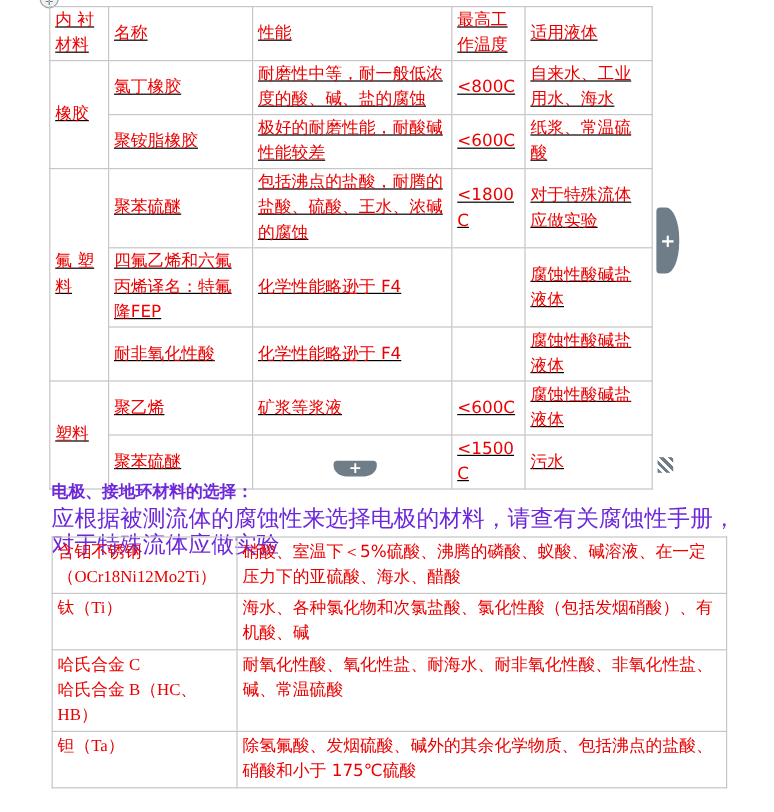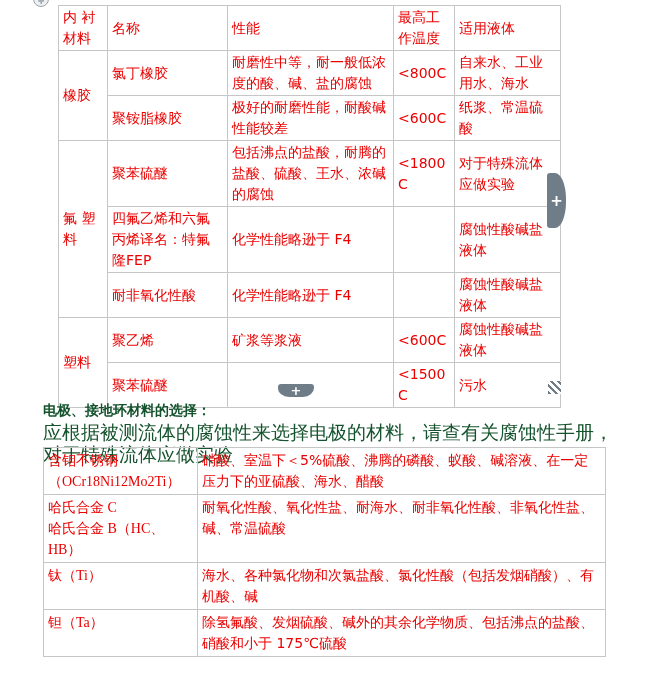--- a/index.html
+++ b/index.html
@@ -10,24 +10,24 @@
   }
   table{border-collapse:collapse;table-layout:fixed;position:absolute;}
   td{
     border:1px solid #c6c6c6;
     color:#ea0000;
     font-size:14px;
     line-height:21px;
     overflow:hidden;
   }
   
-  #lining-table{left:58px;top:5px;width:502px;}
+  #lining-table{left:41px;top:5px;width:502px;text-decoration:underline;}
   #lining-table td{vertical-align:middle;padding:1px 4px;word-break:break-word;}
   
-  .section{position:absolute;left:43px;top:399px;width:575px;color:#14532d;}
+  .section{position:absolute;left:43px;top:399px;width:575px;color:#6d28d9;}
   .sec-title{font-weight:bold;font-size:14px;line-height:22px;}
   .sec-intro{font-size:19px;line-height:22px;}
   
   #electrode-table{left:43px;top:447px;width:562px;}
   #electrode-table td{vertical-align:top;padding:2px 4px;}
   .pre{white-space:pre-line;font-family:Liberation Serif, serif;}
   
   .handle-col{
     position:absolute;left:547px;top:173px;width:19px;height:55px;
     background:#6f7d89;color:#ffffff;
@@ -139,27 +139,27 @@
     <col style="width:154px">
       <col style="width:408px">
   </colgroup>
   <tbody>
   <tr>
     <td class="pre">含钼不锈钢
 （OCr18Ni12Mo2Ti）</td>
     <td>硝酸、室温下＜5%硫酸、沸腾的磷酸、蚁酸、碱溶液、在一定压力下的亚硫酸、海水、醋酸</td>
   </tr>
   <tr>
+    <td class="pre">钛（Ti）</td>
+    <td>海水、各种氯化物和次氯盐酸、氯化性酸（包括发烟硝酸）、有机酸、碱</td>
+  </tr>
+  <tr>
     <td class="pre">哈氏合金 C
 哈氏合金 B（HC、HB）</td>
     <td>耐氧化性酸、氧化性盐、耐海水、耐非氧化性酸、非氧化性盐、碱、常温硫酸</td>
-  </tr>
-  <tr>
-    <td class="pre">钛（Ti）</td>
-    <td>海水、各种氯化物和次氯盐酸、氯化性酸（包括发烟硝酸）、有机酸、碱</td>
   </tr>
   <tr>
     <td class="pre">钽（Ta）</td>
     <td>除氢氟酸、发烟硫酸、碱外的其余化学物质、包括沸点的盐酸、硝酸和小于 175℃硫酸</td>
   </tr>
 
 </tbody>
   </table>
 
 </body></html>

